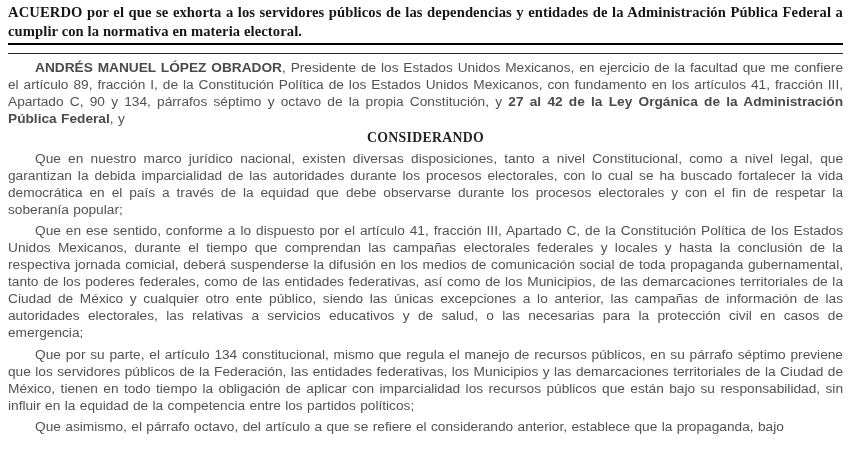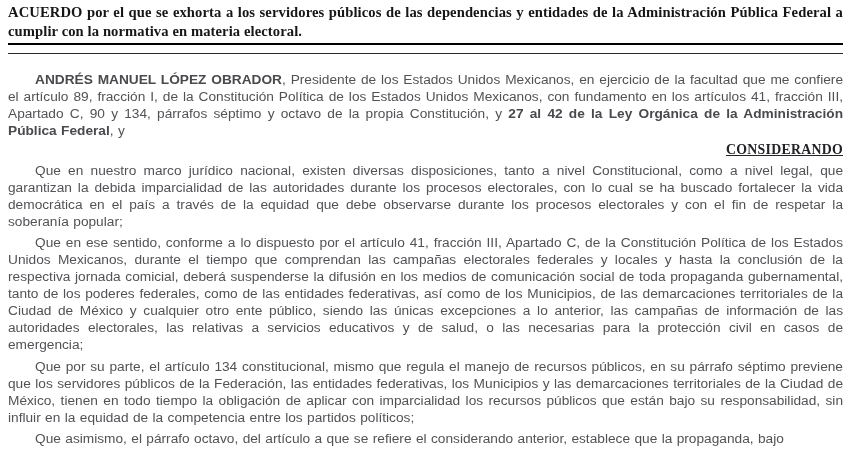--- a/index.html
+++ b/index.html
@@ -55,31 +55,30 @@
     line-height: 17px;
     text-align: justify;
     text-indent: 27px;
     color: #525256;
     word-spacing: 0.6px;
   }
   .body-par b {
     font-weight: 700;
     color: #4a4a4e;
   }
-  .intro { margin-top: 17px; }
+  .intro { margin-top: 5px; }
   .section-heading {
     margin: 4px 0 0 0;
     font-family: "Liberation Serif", serif;
     font-weight: 700;
     font-size: 13.8px;
     line-height: 14px;
-    text-align: right;
+    text-align: center;
     color: #232327;
     letter-spacing: 0.3px;
-    text-decoration: underline;
   }
 </style>
 </head>
 <body>
 
 <div class="page">
 
   <h1 class="headline">ACUERDO por el que se exhorta a los servidores públicos de las dependencias y entidades de la Administración Pública Federal a cumplir con la normativa en materia electoral.</h1>
 
   <div class="rule-thick"></div>

